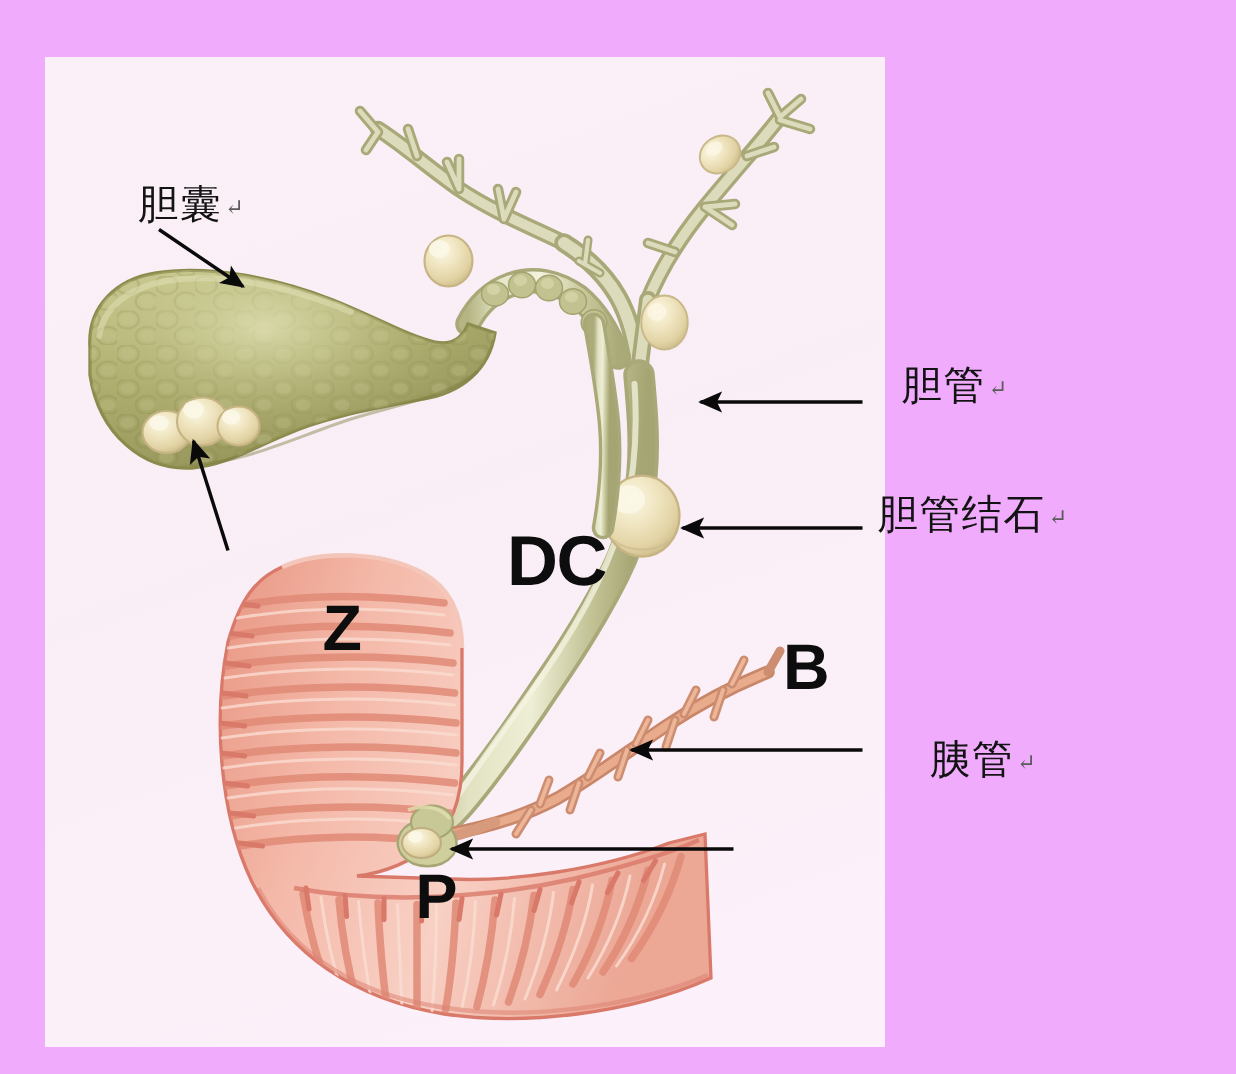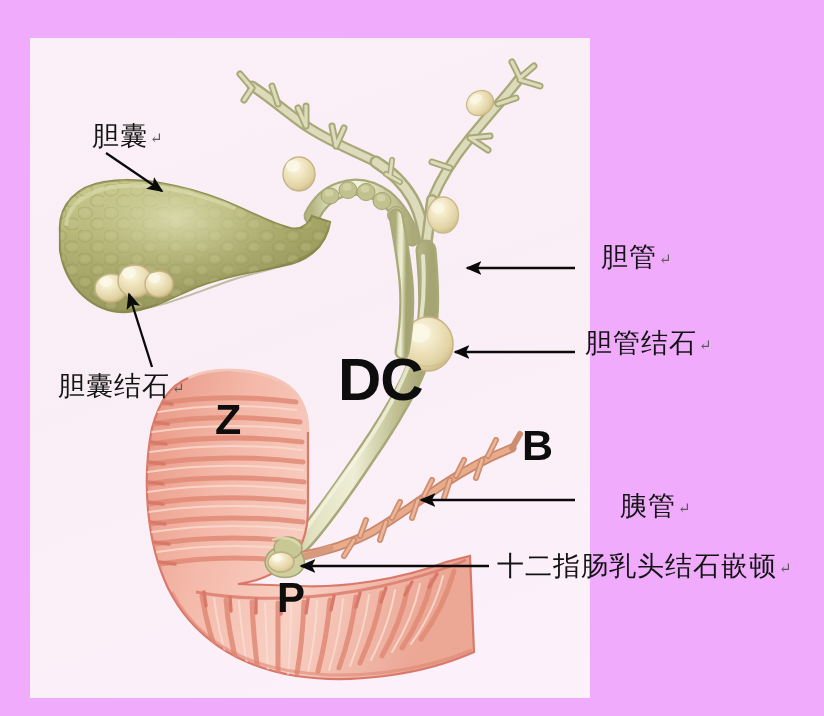--- a/index.html
+++ b/index.html
@@ -47,21 +47,21 @@
     letter-spacing: 0;
   }
   .letter-label {
     position: absolute;
     font-family: "Liberation Sans", "DejaVu Sans", sans-serif;
     font-weight: bold;
     color: #0d0d0d;
     white-space: nowrap;
     line-height: 1;
   }
-  .letter-dc { font-size: 60px; letter-spacing: -1px; }
+  .letter-dc { font-size: 47px; letter-spacing: -1px; }
   .letter-z  { font-size: 43px; }
   .letter-b  { font-size: 43px; }
   .letter-p  { font-size: 42px; }
 </style>
 </head>
 <body>
 
 <div id="page">
 
   <div class="paper-tint"></div>
@@ -440,38 +440,32 @@
       <line x1="575" y1="352" x2="455" y2="352" marker-end="url(#arrowHead)"></line>
       <line x1="575" y1="500" x2="421" y2="500" marker-end="url(#arrowHead)"></line>
       <line x1="489" y1="566" x2="301" y2="566" marker-end="url(#arrowHead)"></line>
     </g>
   </svg>
 
   <div class="cn-label" style="left:92px; top:122px;">
     <span>胆囊</span><span class="pilcrow">↵</span>
   </div>
 
-  <div class="cn-label" style="left:58px; top:372px;">
-    <span>胆囊结石</span><span class="pilcrow">↵</span>
-  </div>
 
   <div class="cn-label" style="left:585px; top:243px;margin-left:16px;">
     <span>胆管</span><span class="pilcrow">↵</span>
   </div>
 
   <div class="cn-label" style="left:585px; top:329px;">
     <span>胆管结石</span><span class="pilcrow">↵</span>
   </div>
 
   <div class="cn-label" style="left:620px; top:492px;">
     <span>胰管</span><span class="pilcrow">↵</span>
   </div>
 
-  <div class="cn-label" style="left:497px; top:552px;">
-    <span>十二指肠乳头结石嵌顿</span><span class="pilcrow">↵</span>
-  </div>
 
   <div class="letter-label letter-dc" style="left:338px; top:350px;">DC</div>
   <div class="letter-label letter-z" style="left:215px; top:398px;">Z</div>
   <div class="letter-label letter-b" style="left:522px; top:424px;">B</div>
   <div class="letter-label letter-p" style="left:277px; top:577px;">P</div>
 
 </div>
 
 </body></html>

